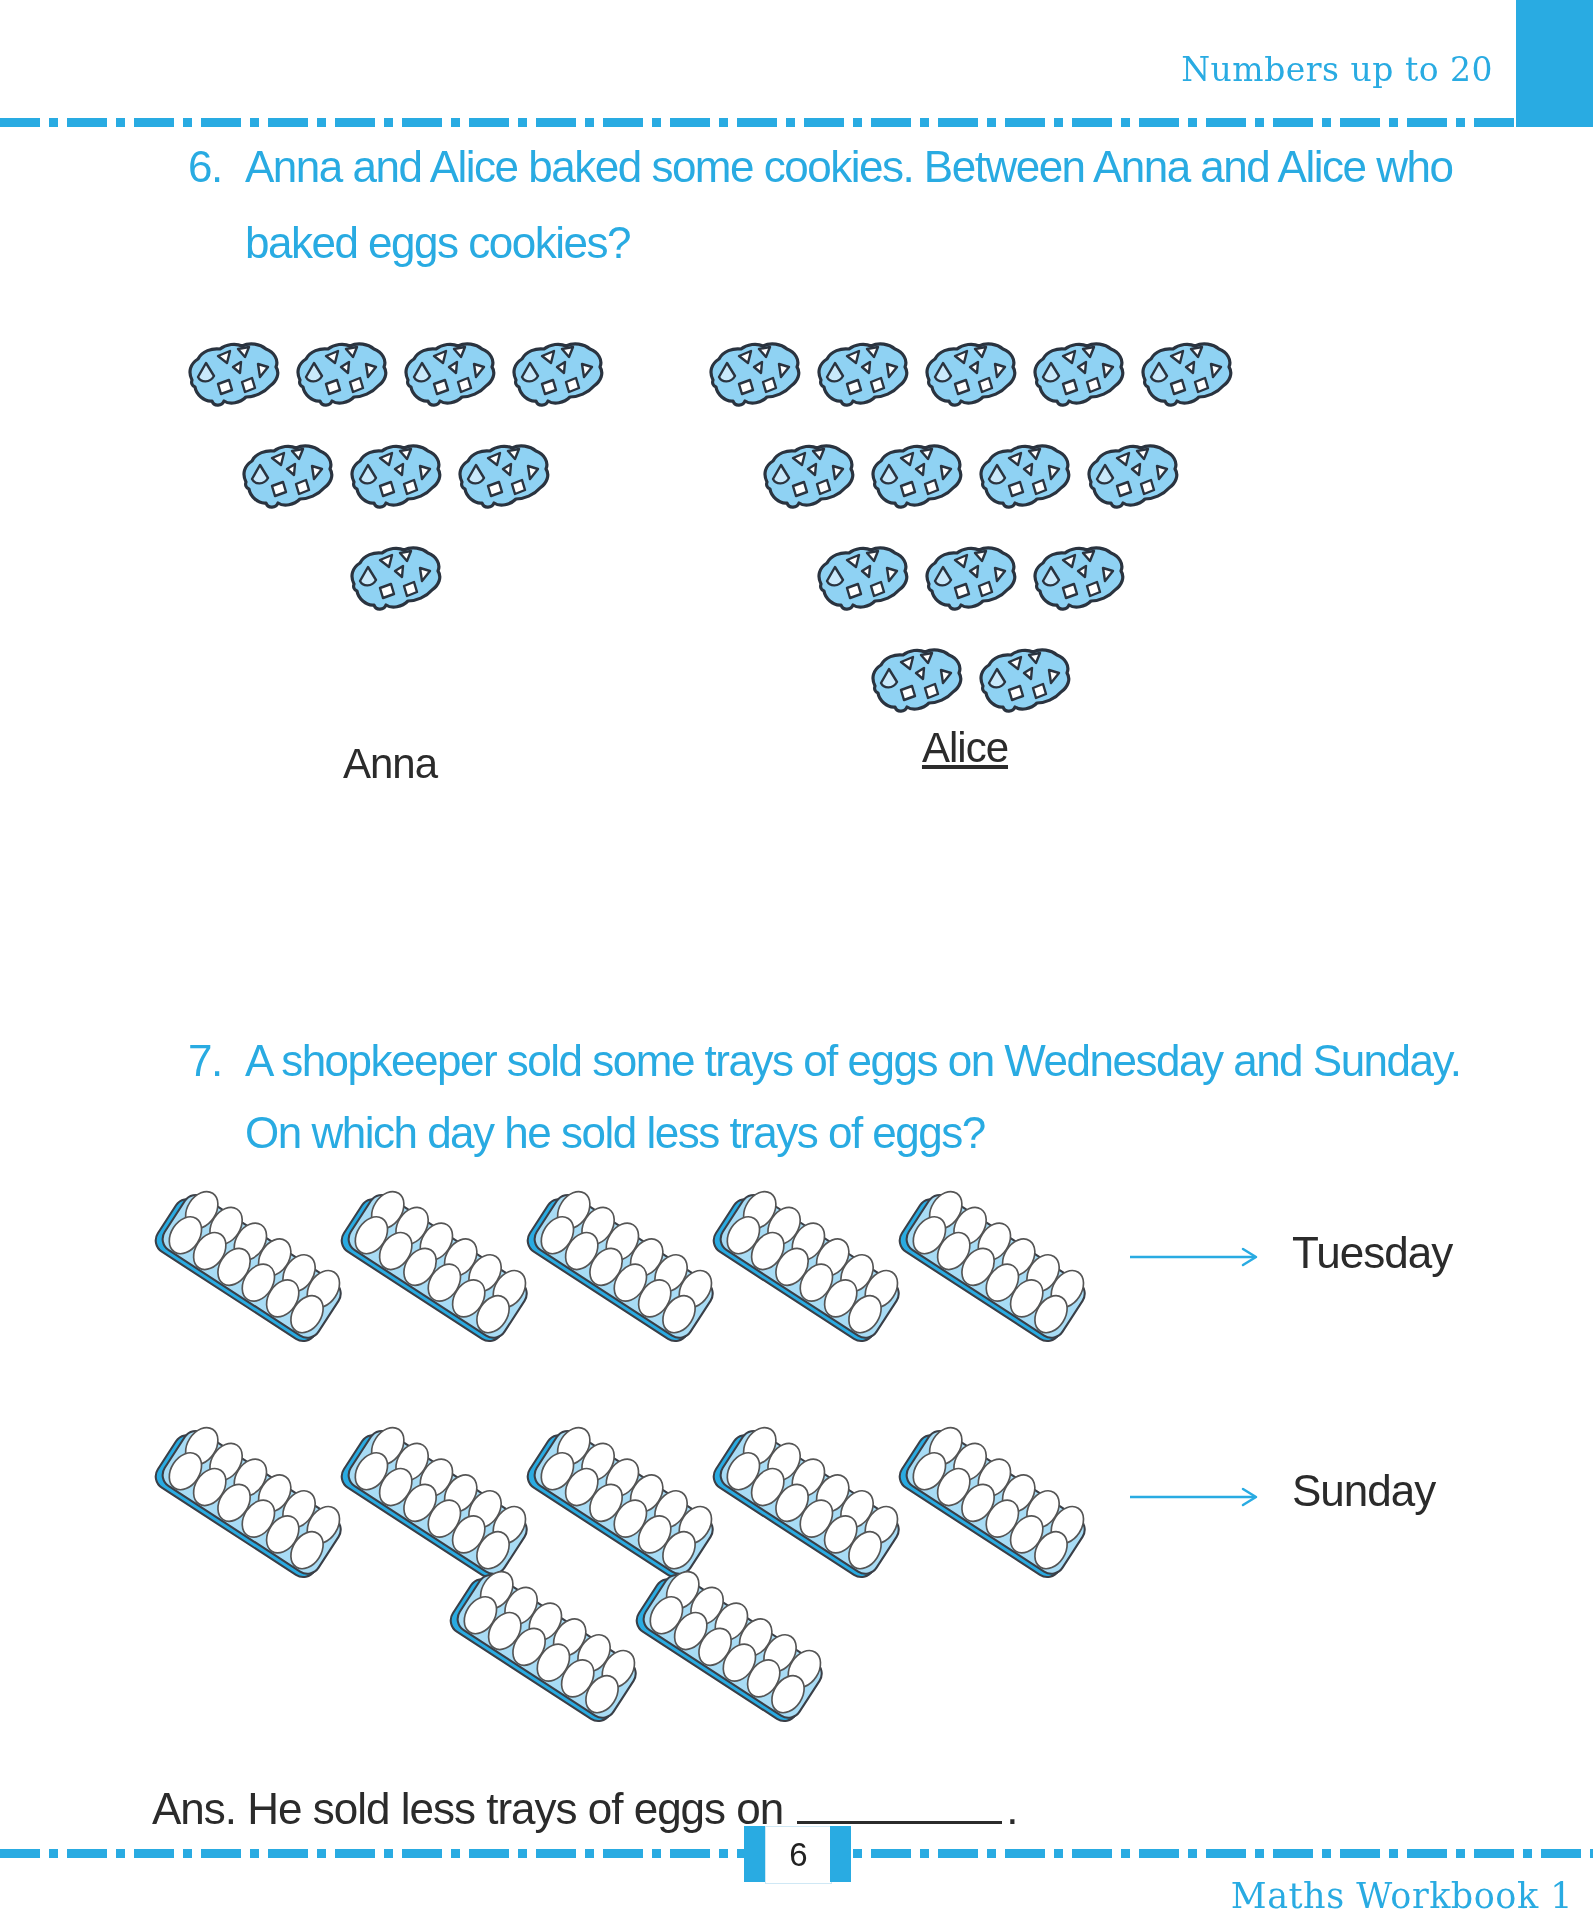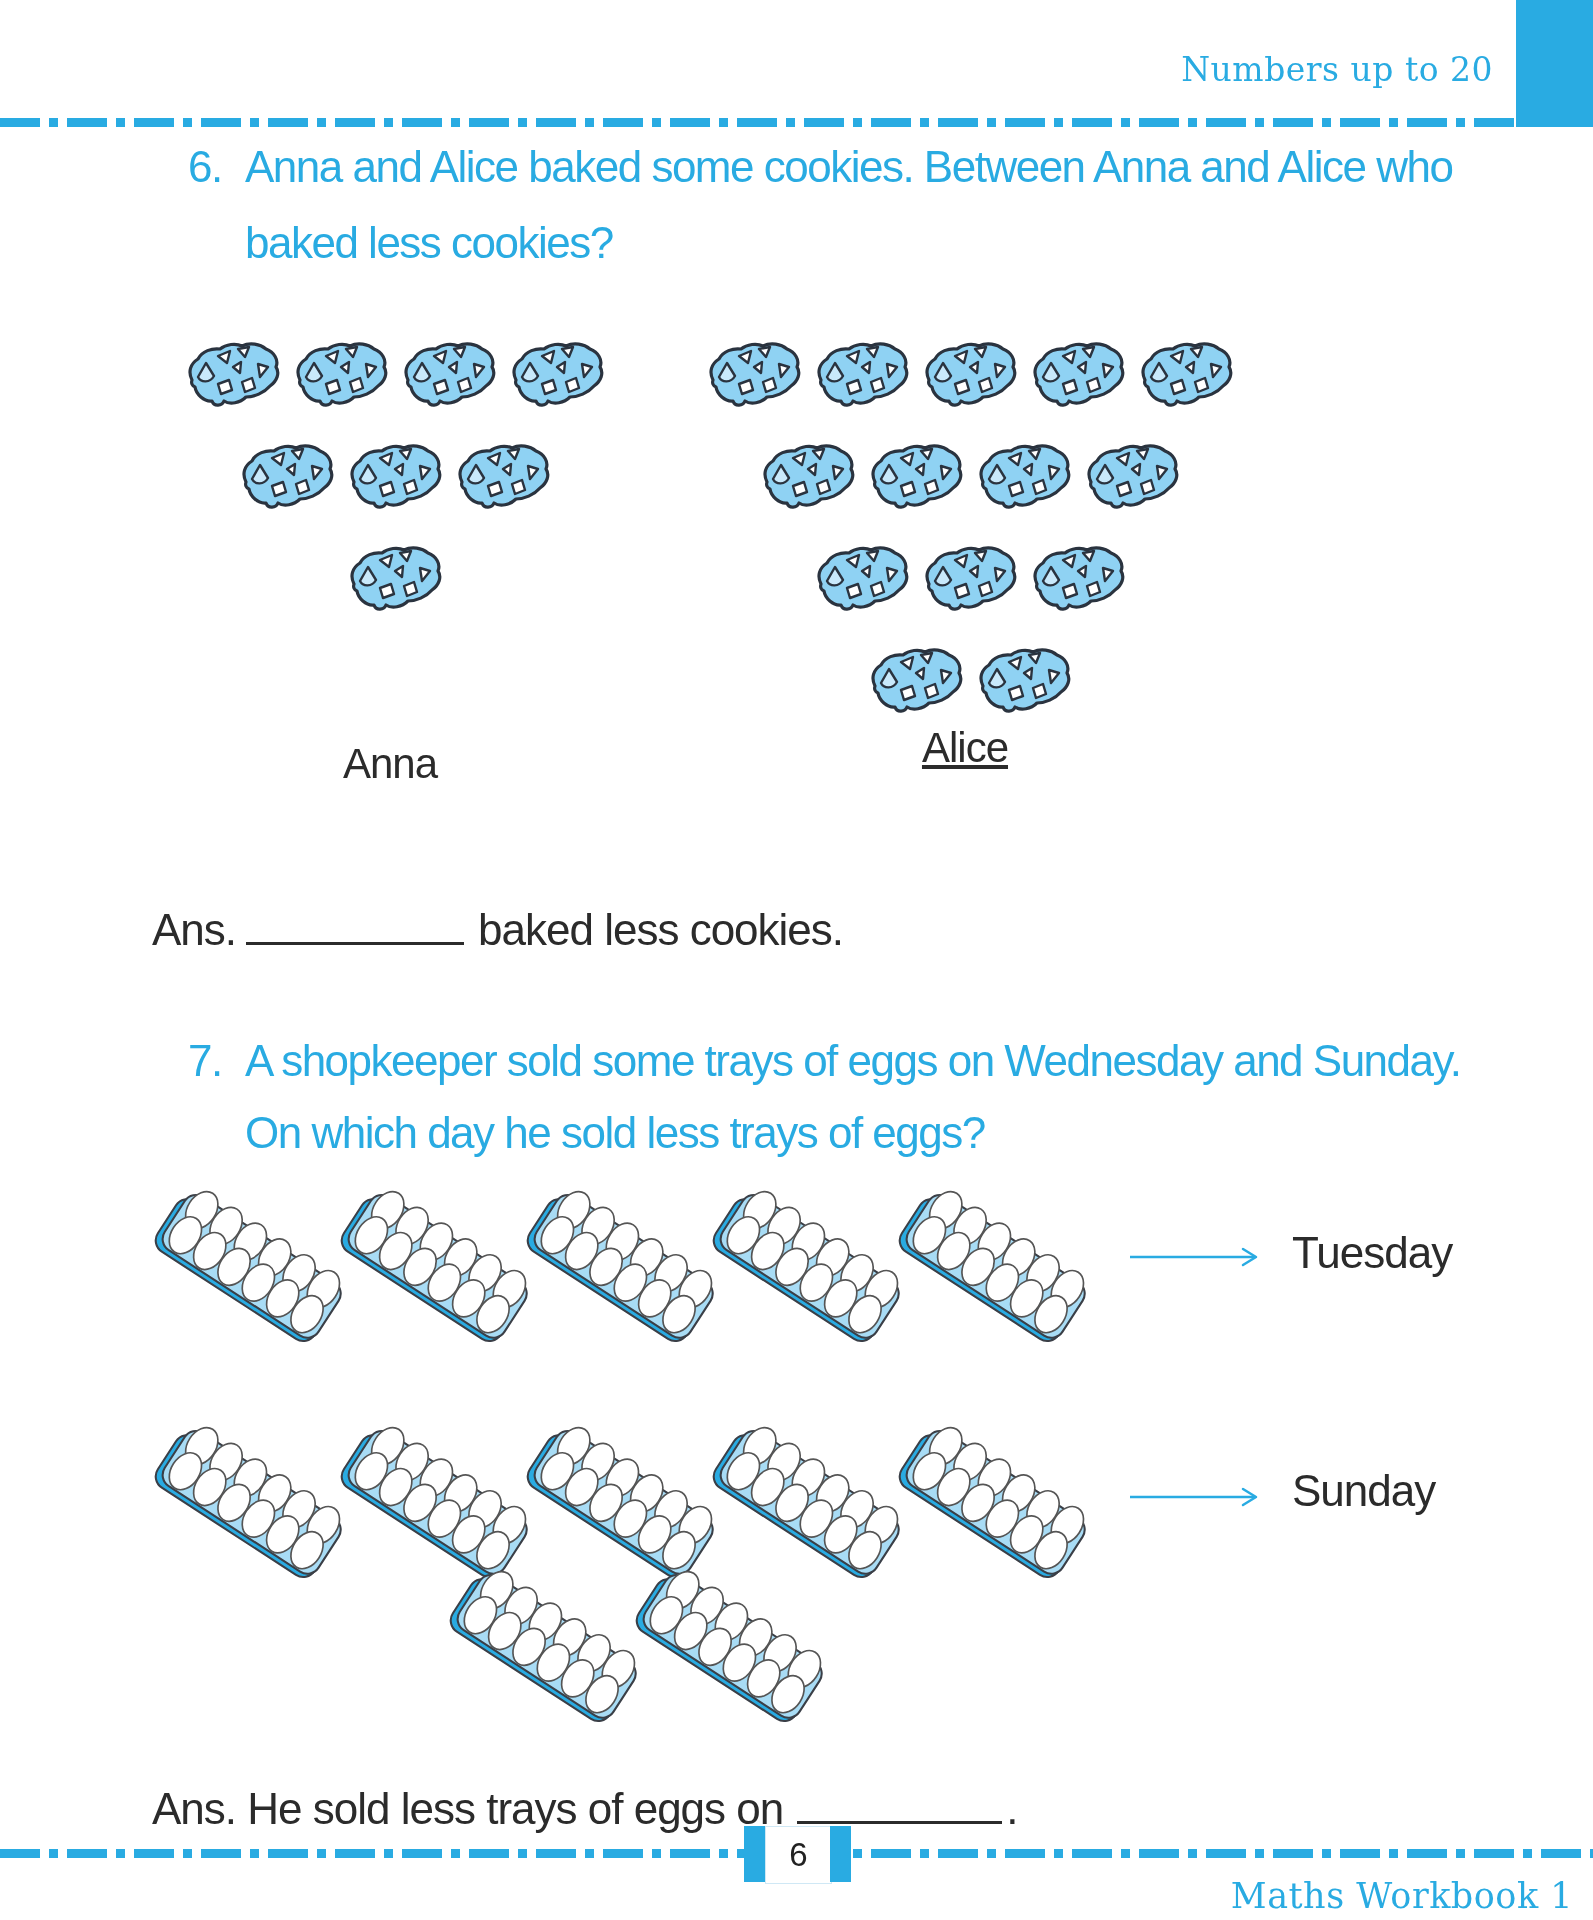--- a/index.html
+++ b/index.html
@@ -97,21 +97,21 @@
 </svg>
 
 <div class="page">
 
   <div class="corner-block"></div>
   <div class="abs serif-accent header-title">Numbers up to 20</div>
   <div class="dashline" style="top:118px;"></div>
 
   <div class="q-text q-num" style="top:142px;">6.</div>
   <div class="q-text q-body" style="top:142px;">Anna and Alice baked some cookies. Between Anna and Alice who</div>
-  <div class="q-text q-body" style="top:218px;">baked less cookies?</div>
+  <div class="q-text q-body" style="top:218px;">baked eggs cookies?</div>
 
   <div class="cookie-group" style="left:175px; top:336px; width:430px;">
       <div class="cookie-row">
         <svg class="cookie" viewBox="0 0 104 74" width="104" height="74">
           <use href="#sym-cookie"></use>
         </svg>
         <svg class="cookie" viewBox="0 0 104 74" width="104" height="74">
           <use href="#sym-cookie"></use>
         </svg>
         <svg class="cookie" viewBox="0 0 104 74" width="104" height="74">
@@ -187,23 +187,20 @@
         </svg>
         <svg class="cookie" viewBox="0 0 104 74" width="104" height="74">
           <use href="#sym-cookie"></use>
         </svg>
       </div>
     </div>
 
   <div class="group-label" style="left:280px; top:740px;">Anna</div>
   <div class="group-label" style="left:855px; top:724px;text-decoration:underline;">Alice</div>
 
-  <div class="abs dark-text" style="left:152px; top:905px;">
-    <span>Ans.</span><span class="blank blank-q6"></span><span>baked less cookies.</span>
-  </div>
 
   <div class="q-text q-num" style="top:1036px;">7.</div>
   <div class="q-text q-body" style="top:1036px;">A shopkeeper sold some trays of eggs on Wednesday and Sunday.</div>
   <div class="q-text q-body" style="top:1108px;text-align:center;">On which day he sold less trays of eggs?</div>
 
   <div class="tray-row" style="left:150px; top:1182px;">
       <svg viewBox="0 0 240 200" width="200" height="167">
         <use href="#sym-tray"></use>
       </svg>
       <svg viewBox="0 0 240 200" width="200" height="167">

